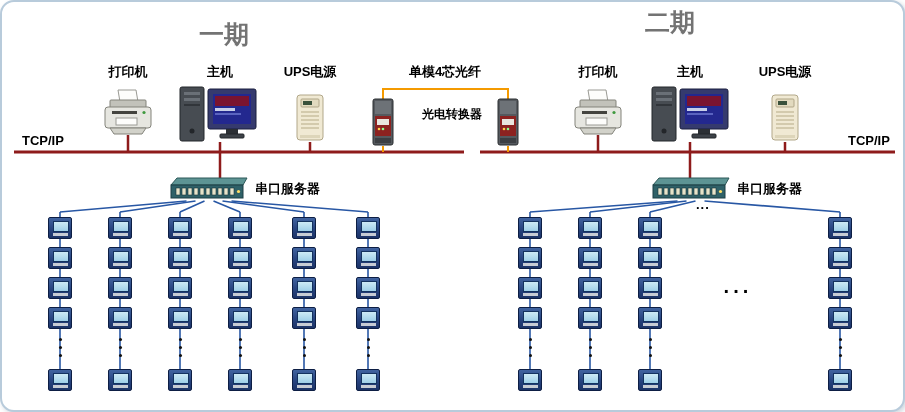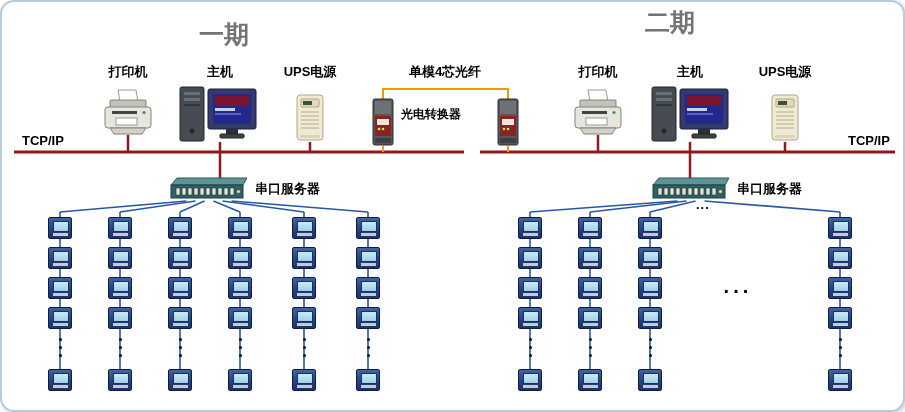--- a/index.html
+++ b/index.html
@@ -63,21 +63,21 @@
     </svg>
 
   <div class="title" style="left:222px;top:16px;">一期</div>
   <div class="title" style="left:668px;top:4px;">二期</div>
 
   <div class="lbl center" style="left:126px;top:63px;">打印机</div>
   <div class="lbl center" style="left:218px;top:63px;">主机</div>
   <div class="lbl center" style="left:308px;top:63px;">UPS电源</div>
 
   <div class="lbl center" style="left:443px;top:63px;">单模4芯光纤</div>
-  <div class="lbl center" style="left:429px;top:106px;font-size:12px;text-align:right;">光电转换器</div>
+  <div class="lbl center" style="left:450px;top:106px;font-size:12px;text-align:right;">光电转换器</div>
 
   <div class="lbl center" style="left:596px;top:63px;">打印机</div>
   <div class="lbl center" style="left:688px;top:63px;">主机</div>
   <div class="lbl center" style="left:783px;top:63px;">UPS电源</div>
 
   <div class="lbl" style="left:20px;top:132px;">TCP/IP</div>
   <div class="lbl" style="left:846px;top:132px;">TCP/IP</div>
 
   <div class="lbl" style="left:253px;top:180px;">串口服务器</div>
   <div class="lbl" style="left:735px;top:180px;">串口服务器</div>

